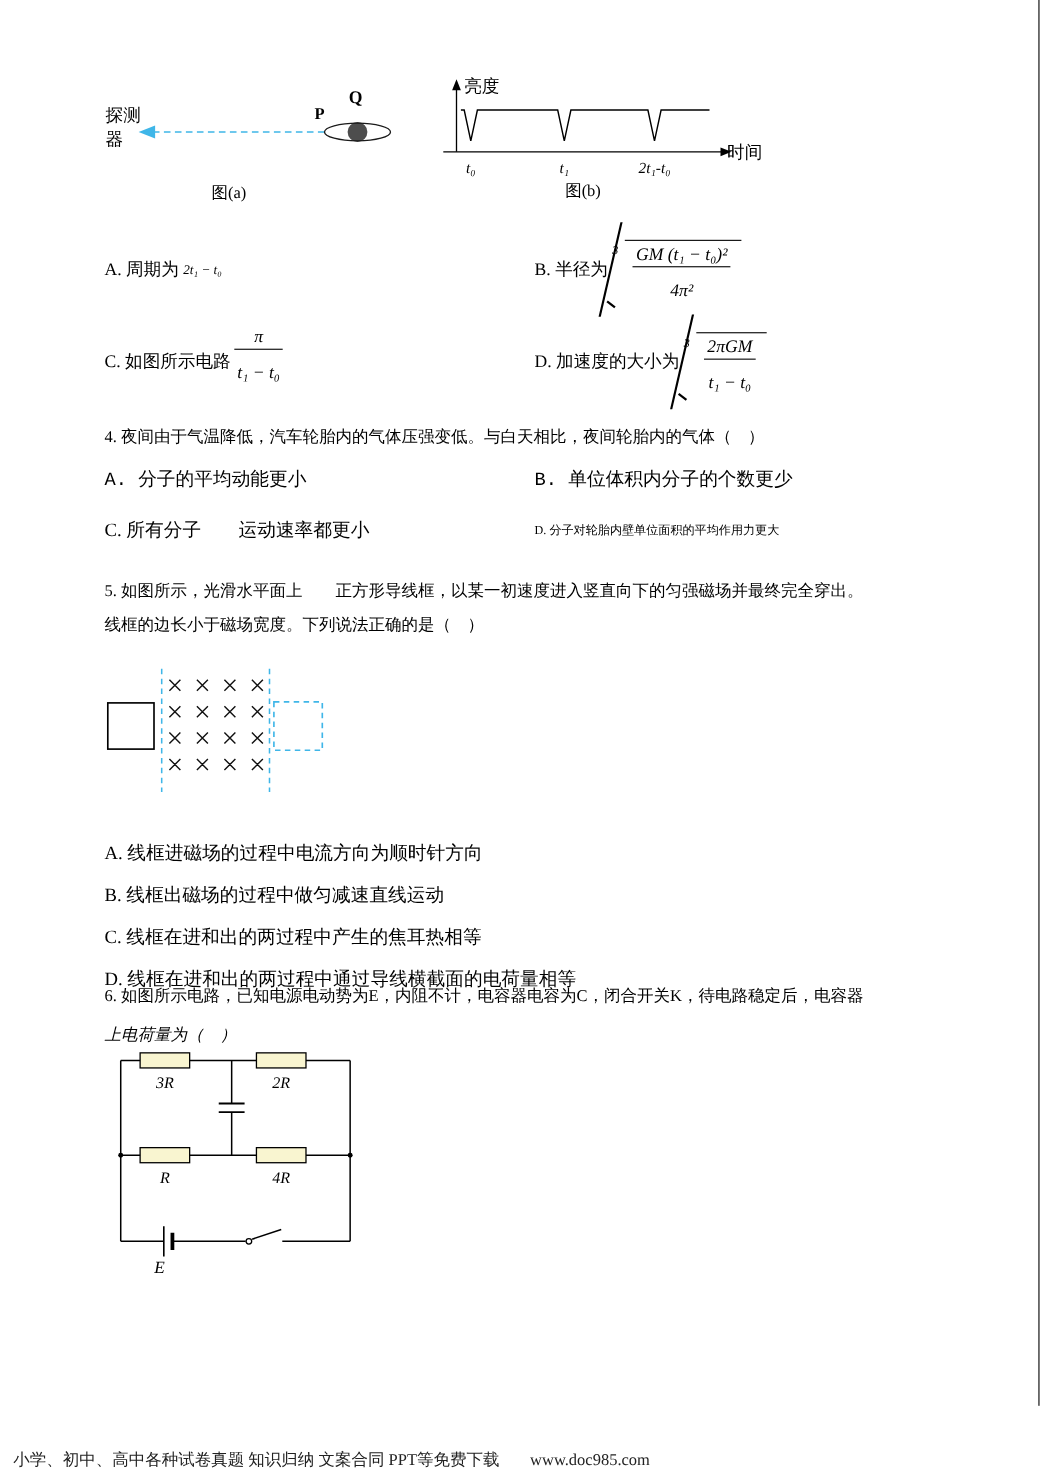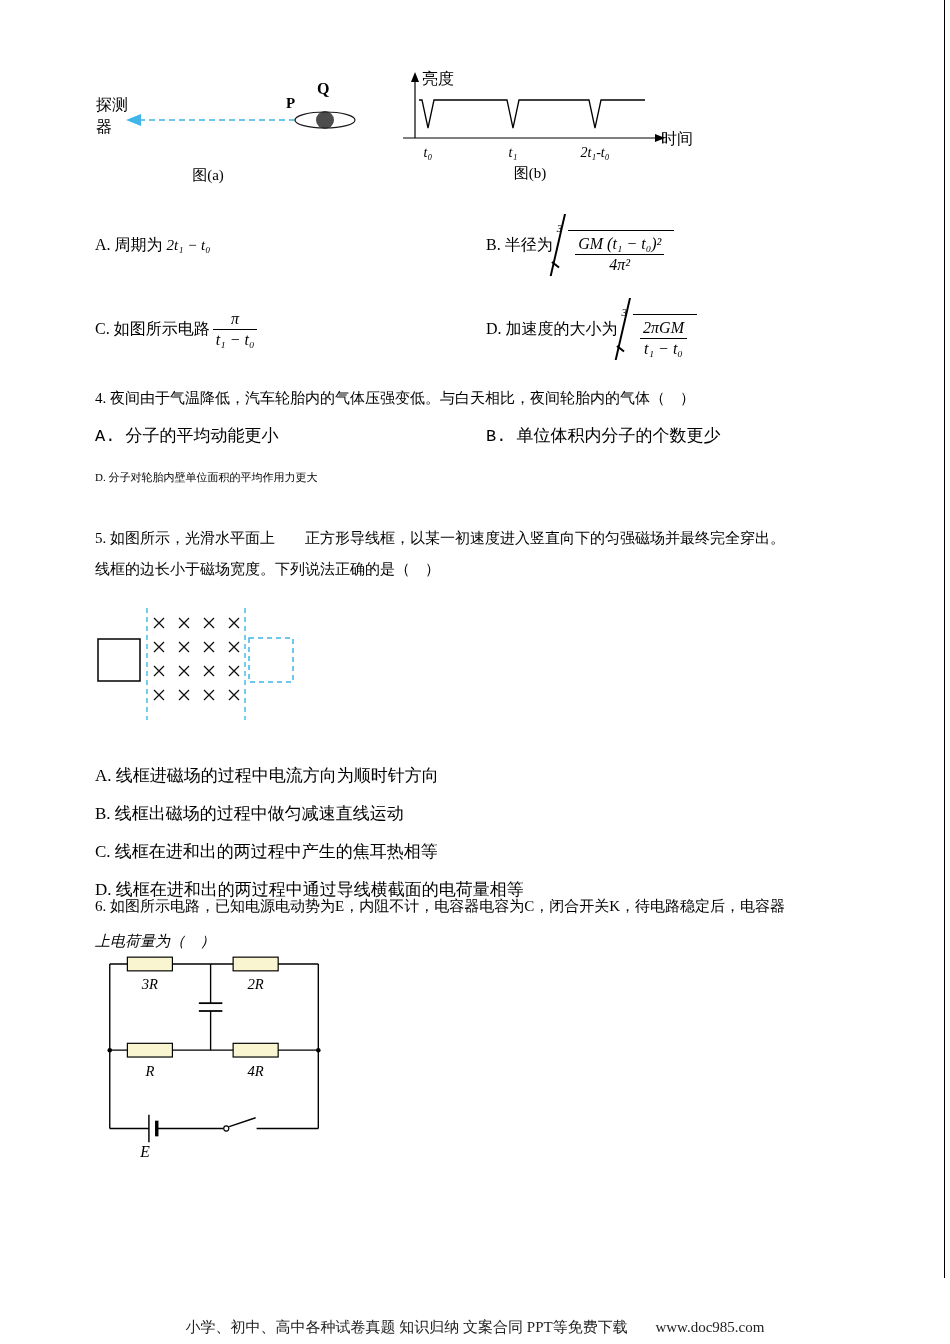--- a/index.html
+++ b/index.html
@@ -6,33 +6,33 @@
   body{width:950px;height:1344px;position:relative;overflow:hidden;
        font-family:"Liberation Serif",serif;color:#000;}
   .abs{position:absolute;}
   .stem{font-size:15px;line-height:1.45;width:782px;left:95px;}
   .row{position:absolute;left:95px;width:782px;display:flex;}
   .cell{width:50%;display:flex;align-items:center;}
   .optline{position:absolute;left:95px;font-size:17px;margin-top:16px;}
   .math{font-style:italic;font-family:"Liberation Serif",serif;}
   .frac{display:inline-flex;flex-direction:column;text-align:center;
         vertical-align:middle;line-height:1.25;font-size:16px;margin:0 3px;}
-  .frac .den{border-top:1.2px solid #000;padding:0 3px;}
+  .frac .den{border-top:1.2px solid #000;padding:12px 3px;}
   .frac .num{padding:0 3px;}
   
   .root{display:inline-flex;align-items:center;margin-left:4px;vertical-align:middle;}
   .root-idx{font-size:11px;font-style:italic;position:relative;top:-17px;margin-right:-9px;z-index:2;}
   .root-tick{width:15px;align-self:stretch;position:relative;min-height:40px;}
   .root-tick::before{content:"";position:absolute;left:-1px;bottom:13px;width:9px;height:1.8px;
         background:#000;transform:rotate(38deg);transform-origin:left center;}
   .root-tick::after{content:"";position:absolute;left:11px;top:0;bottom:0;width:1.8px;
         background:#000;transform:skewX(-13deg);transform-origin:top center;}
   .root-body{border-top:1.8px solid #000;padding:3px 7px 1px 4px;display:inline-flex;margin-top:16px;}
   .edge-line{position:absolute;right:5px;top:0;width:1px;height:1278px;background:#000;}
-  .footer{position:absolute;top:1318px;left:0;width:950px;text-align:center;
+  .footer{position:absolute;top:1318px;left:0;width:950px;text-align:left;
           font-size:15px;color:#222;}
   .footer span{margin:0 12px;}
   svg text{font-family:"Liberation Serif",serif;}
   svg .cn{font-size:16px;}
   svg .cap{font-size:15px;}
   svg .vari{font-style:italic;font-size:14px;}
 </style>
 </head>
 <body>
 
@@ -60,21 +60,21 @@
   <path d="M24,34 L27,34 L33,62 L39,34 L112,34 L118,62 L124,34 L194,34 L200,62 L206,34 L250,34" fill="none" stroke="#000" stroke-width="1.3"></path>
   <text x="33" y="91" text-anchor="middle" class="vari">t₀</text>
   <text x="118" y="91" text-anchor="middle" class="vari">t₁</text>
   <text x="200" y="91" text-anchor="middle" class="vari">2t₁-t₀</text>
   <text x="135" y="112" text-anchor="middle" class="cap">图(b)</text>
 </svg>
 
 <div class="row" style="top:202px;height:86px;align-items:center;">
   <div class="cell">
     <span>A. 周期为</span>&nbsp;
-    <span class="math" style="font-size:15px">2t₁ − t₀</span>
+    <span class="math" style="font-size:12px">2t₁ − t₀</span>
   </div>
   <div class="cell">
     <span>B. 半径为</span>
     <span class="root math">
       <span class="root-idx">3</span>
       <span class="root-tick"></span>
       <span class="root-body">
         <span class="frac">
           <span class="num">GM (t₁ − t₀)²</span>
           <span class="den">4π²</span>
@@ -106,20 +106,21 @@
     </span>
   </div>
 </div>
 
 <div class="abs stem" style="top:388px;">4. 夜间由于气温降低，汽车轮胎内的气体压强变低。与白天相比，夜间轮胎内的气体（　）</div>
 <div class="row" style="top:424px;font-family:Liberation Mono, monospace;">
   <div class="cell" style="font-size:17px">A. 分子的平均动能更小</div>
   <div class="cell" style="font-size:17px">B. 单位体积内分子的个数更少</div>
 </div>
 <div class="row" style="top:470px;">
+  <div class="cell" style="font-size:17px">C. 所有分子　　运动速率都更小</div>
   <div class="cell" style="font-size:11px">D. 分子对轮胎内壁单位面积的平均作用力更大</div>
 </div>
 
 <div class="abs stem" style="top:528px;">5. 如图所示，光滑水平面上　　正方形导线框，以某一初速度进入竖直向下的匀强磁场并最终完全穿出。</div>
 <div class="abs stem" style="top:559px;">线框的边长小于磁场宽度。下列说法正确的是（　）</div>
 
 <svg class="abs" style="left:95px;top:606px;" width="210" height="118" viewBox="0 0 210 118">
   <rect x="3" y="33" width="42" height="42" fill="none" stroke="#000" stroke-width="1.5"></rect>
   <line x1="52" y1="2" x2="52" y2="114" stroke-width="1.4" stroke-dasharray="5 4" stroke="#3fb6e8"></line>
   <line x1="150" y1="2" x2="150" y2="114" stroke-width="1.4" stroke-dasharray="5 4" stroke="#3fb6e8"></line>

